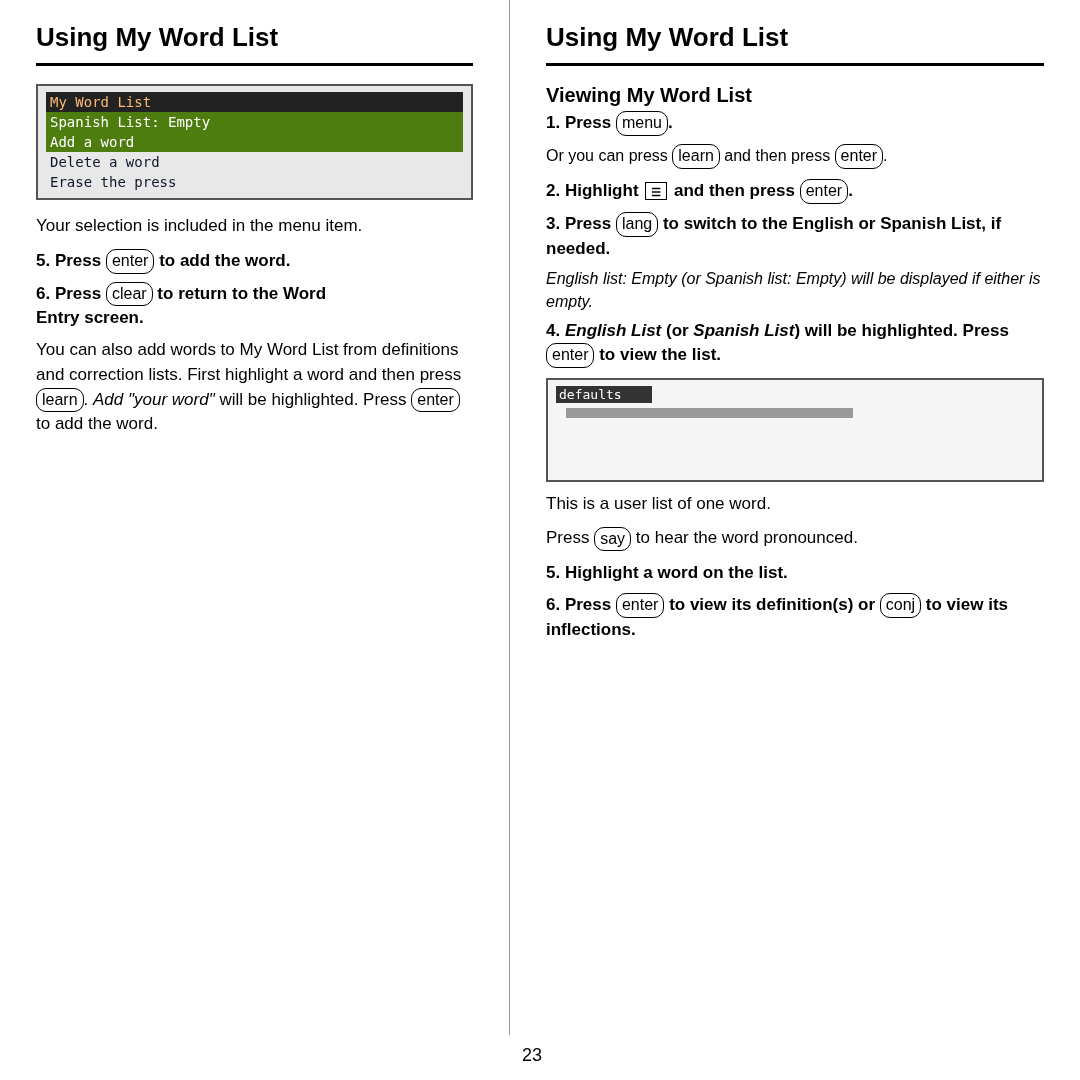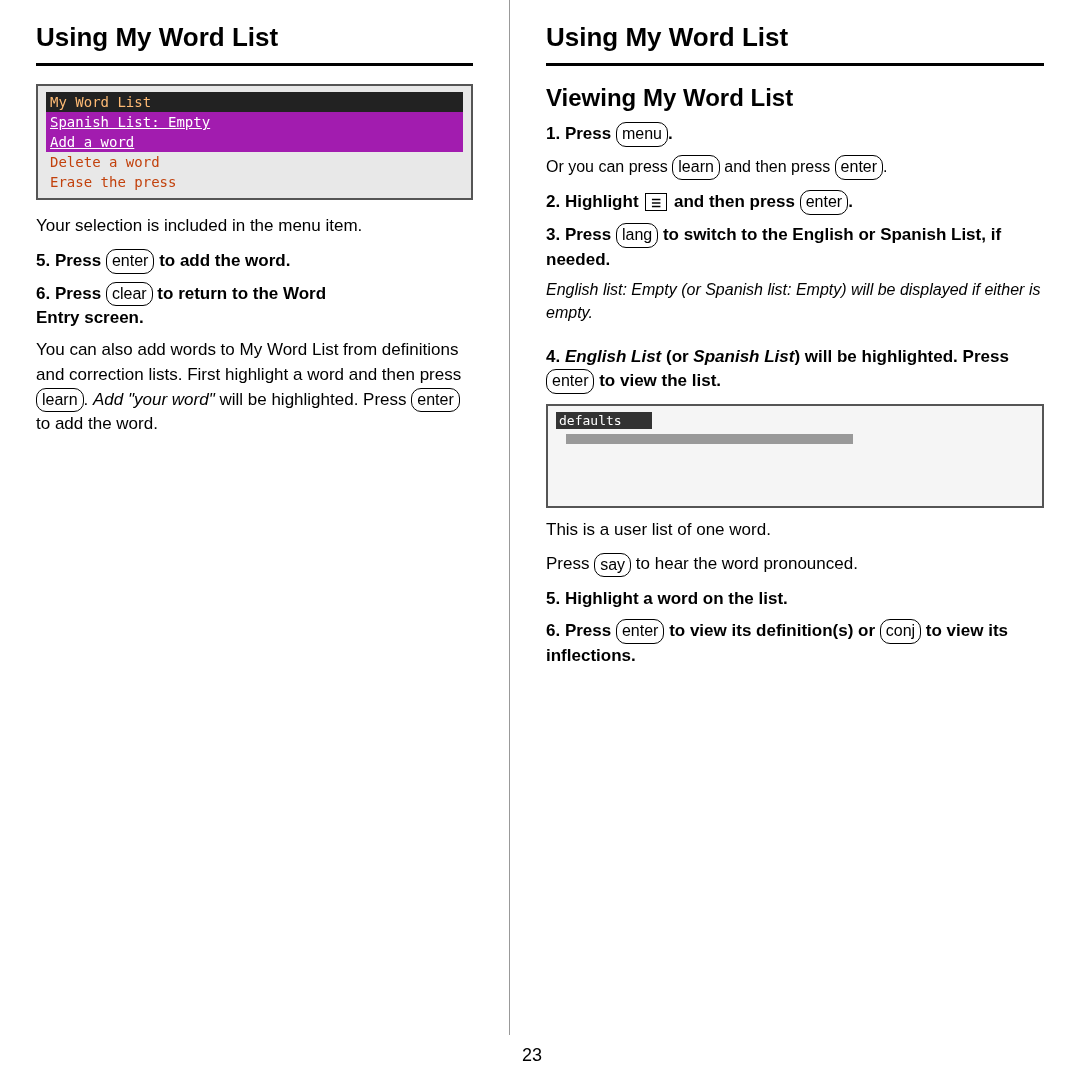--- a/index.html
+++ b/index.html
@@ -58,32 +58,31 @@
       border: 2px solid #555;
       background: #e8e8e8;
       padding: 6px 8px;
       margin-bottom: 14px;
       font-family: monospace;
       font-size: 14px;
     }
 
     .screen-row {
       padding: 2px 4px;
-      color: #c2410c;
+      color: #0f172a;
     }
 
     .screen-row.highlighted {
       background: #222;
       color: #fdba74;
     }
 
     .screen-row.selected {
-      background: #a21caf;
+      background: #4d7c0f;
       color: #fff;
-      text-decoration: underline;
     }
 
     
     .body-text {
       font-size: 17px;
       line-height: 1.45;
       margin-bottom: 10px;
       font-family: Arial, sans-serif;
     }
 
@@ -121,32 +120,32 @@
       font-family: Arial, sans-serif;
     }
 
     .section-heading .arrow {
       font-size: 20px;
       margin-right: 6px;
     }
 
     
     .subsection-heading {
-      font-size: 24px;
-      font-weight: bold;
-      margin-bottom: 10px;
+      font-size: 20px;
+      font-weight: bold;
+      margin-bottom: 4px;
       font-family: Arial, sans-serif;
     }
 
     
     .italic-text {
       font-style: italic;
       font-size: 16px;
       font-family: Arial, sans-serif;
-      margin-bottom: 21px;
+      margin-bottom: 6px;
       line-height: 1.4;
     }
 
     
     .bold-italic {
       font-weight: bold;
       font-style: italic;
     }
 
     

